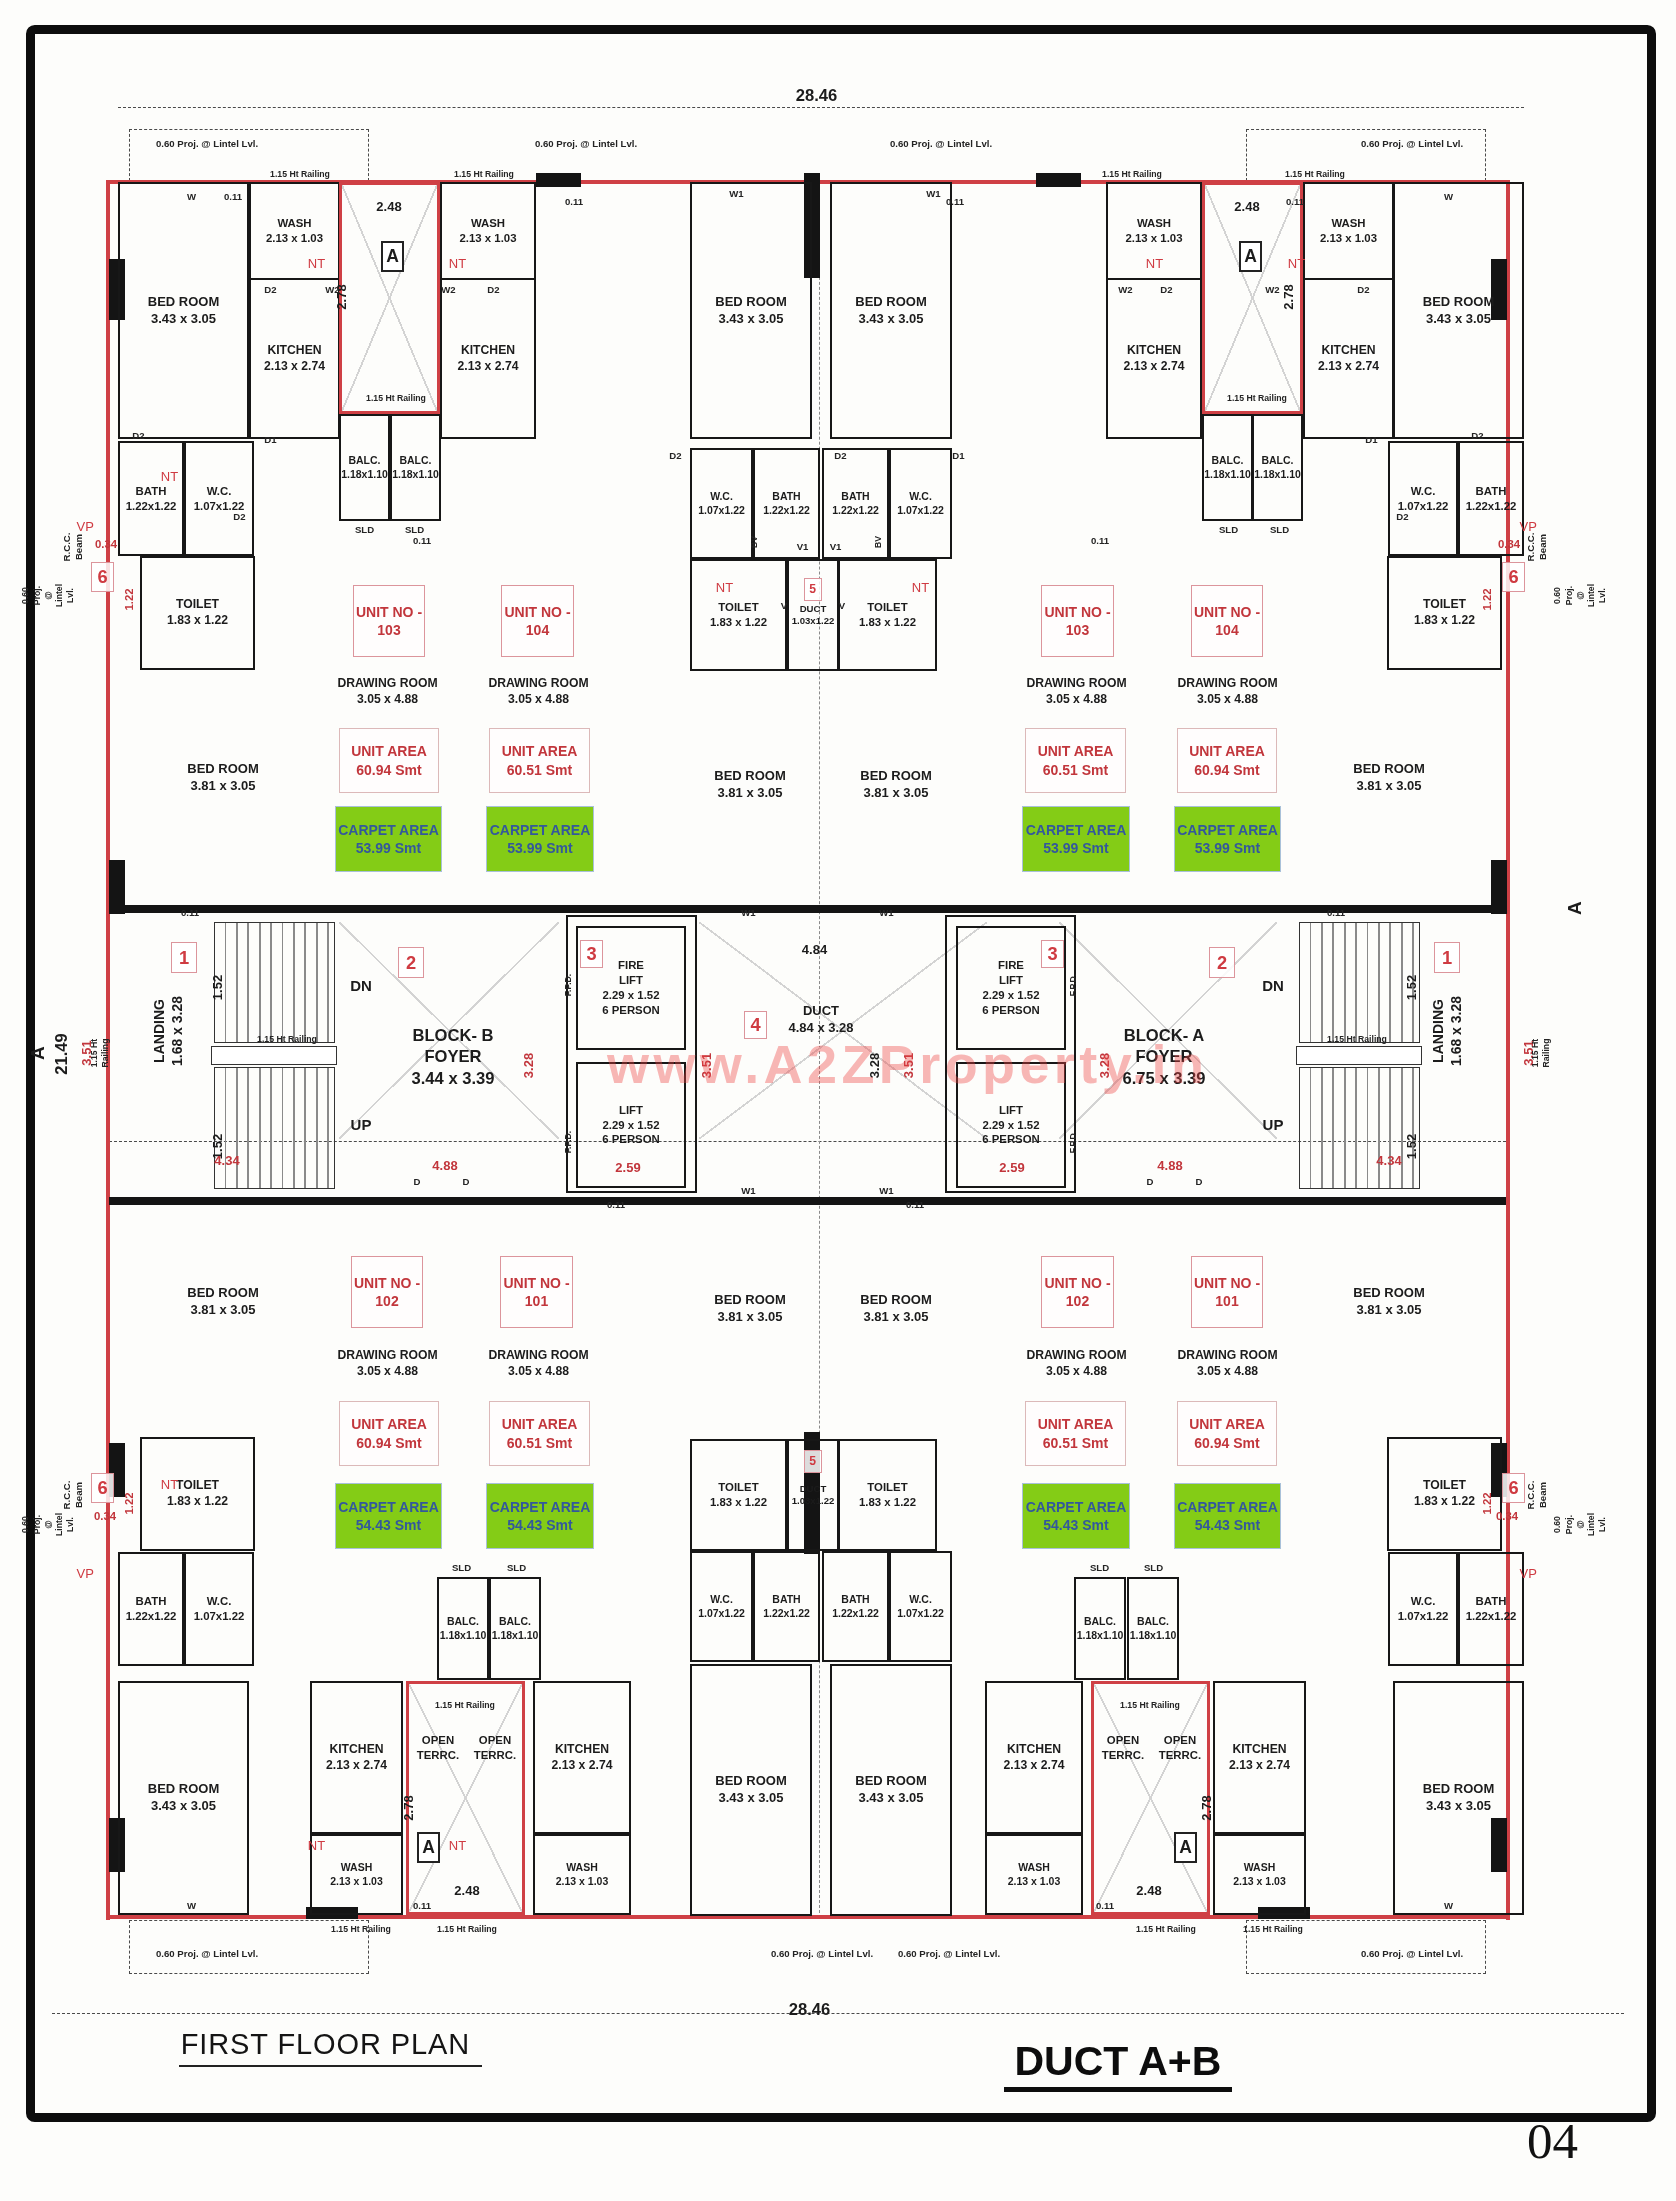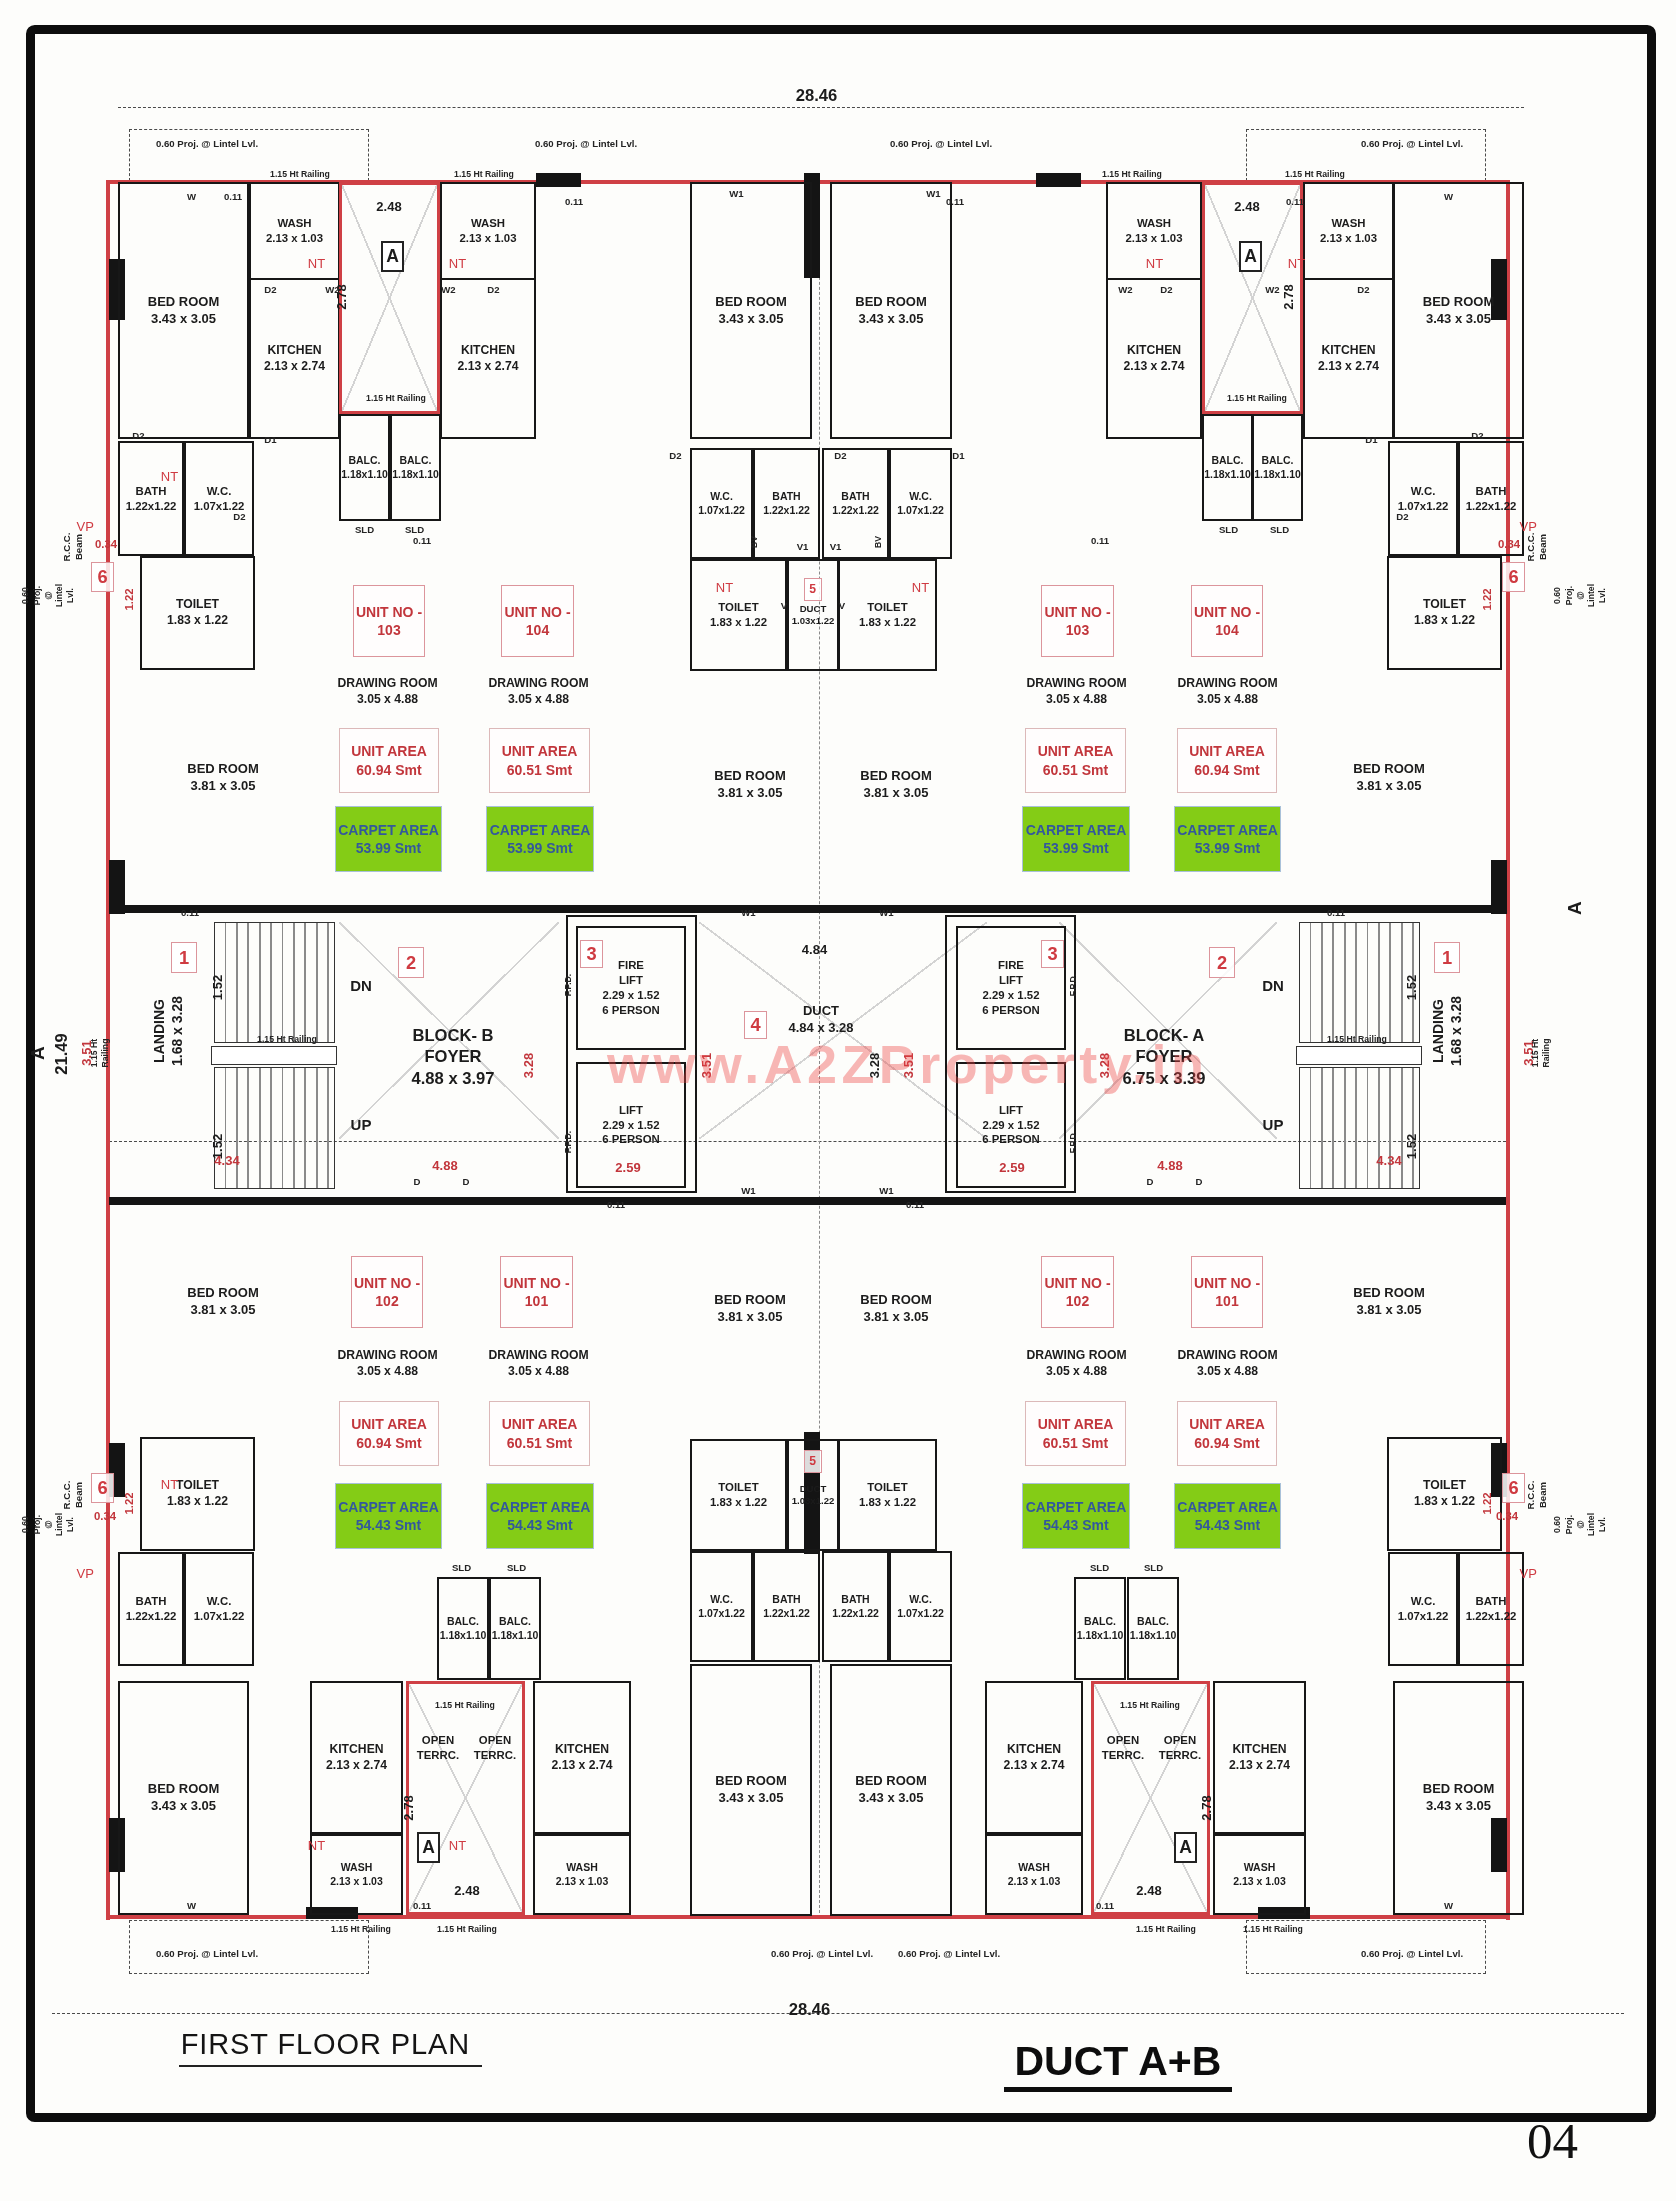--- a/index.html
+++ b/index.html
@@ -300,21 +300,21 @@
       <div class="el rbox" style="left: 1191px; top: 1256px; width: 72px; height: 72px;">UNIT NO -
 101</div>
       <div class="el area" style="left: 1177px; top: 1338px; width: 101px; height: 52px; font-size: 12.2px;">DRAWING ROOM
 3.05 x 4.88</div>
       <div class="el pbox" style="left: 1177px; top: 1401px; width: 100px; height: 65px;">UNIT AREA
 60.94 Smt</div>
       <div class="el bbox" style="left: 1174px; top: 1483px; width: 107px; height: 66px;">CARPET AREA
 54.43 Smt</div>
       <div class="el area" style="left: 348px; top: 1000px; width: 210px; height: 114px; font-size: 16.6px;">BLOCK- B
 FOYER
-4.88 x 3.97</div>
+3.44 x 3.39</div>
       <div class="el area" style="left: 1059px; top: 1000px; width: 210px; height: 114px; font-size: 16.6px;">BLOCK- A
 FOYER
 6.75 x 3.39</div>
       <div class="el area" style="left: 760px; top: 987px; width: 122px; height: 66px; font-size: 13px;">DUCT
 4.84 x 3.28</div>
       <div class="el area rot" style="left: 94px; top: 1003px; width: 148px; height: 56px; font-size: 14px;">LANDING
 1.68 x 3.28</div>
       <div class="el area rot" style="left: 1373px; top: 1003px; width: 148px; height: 56px; font-size: 14px;">LANDING
 1.68 x 3.28</div>
       <div class="el area" style="left: 409px; top: 1719px; width: 58px; height: 58px; font-size: 11.4px;">OPEN

